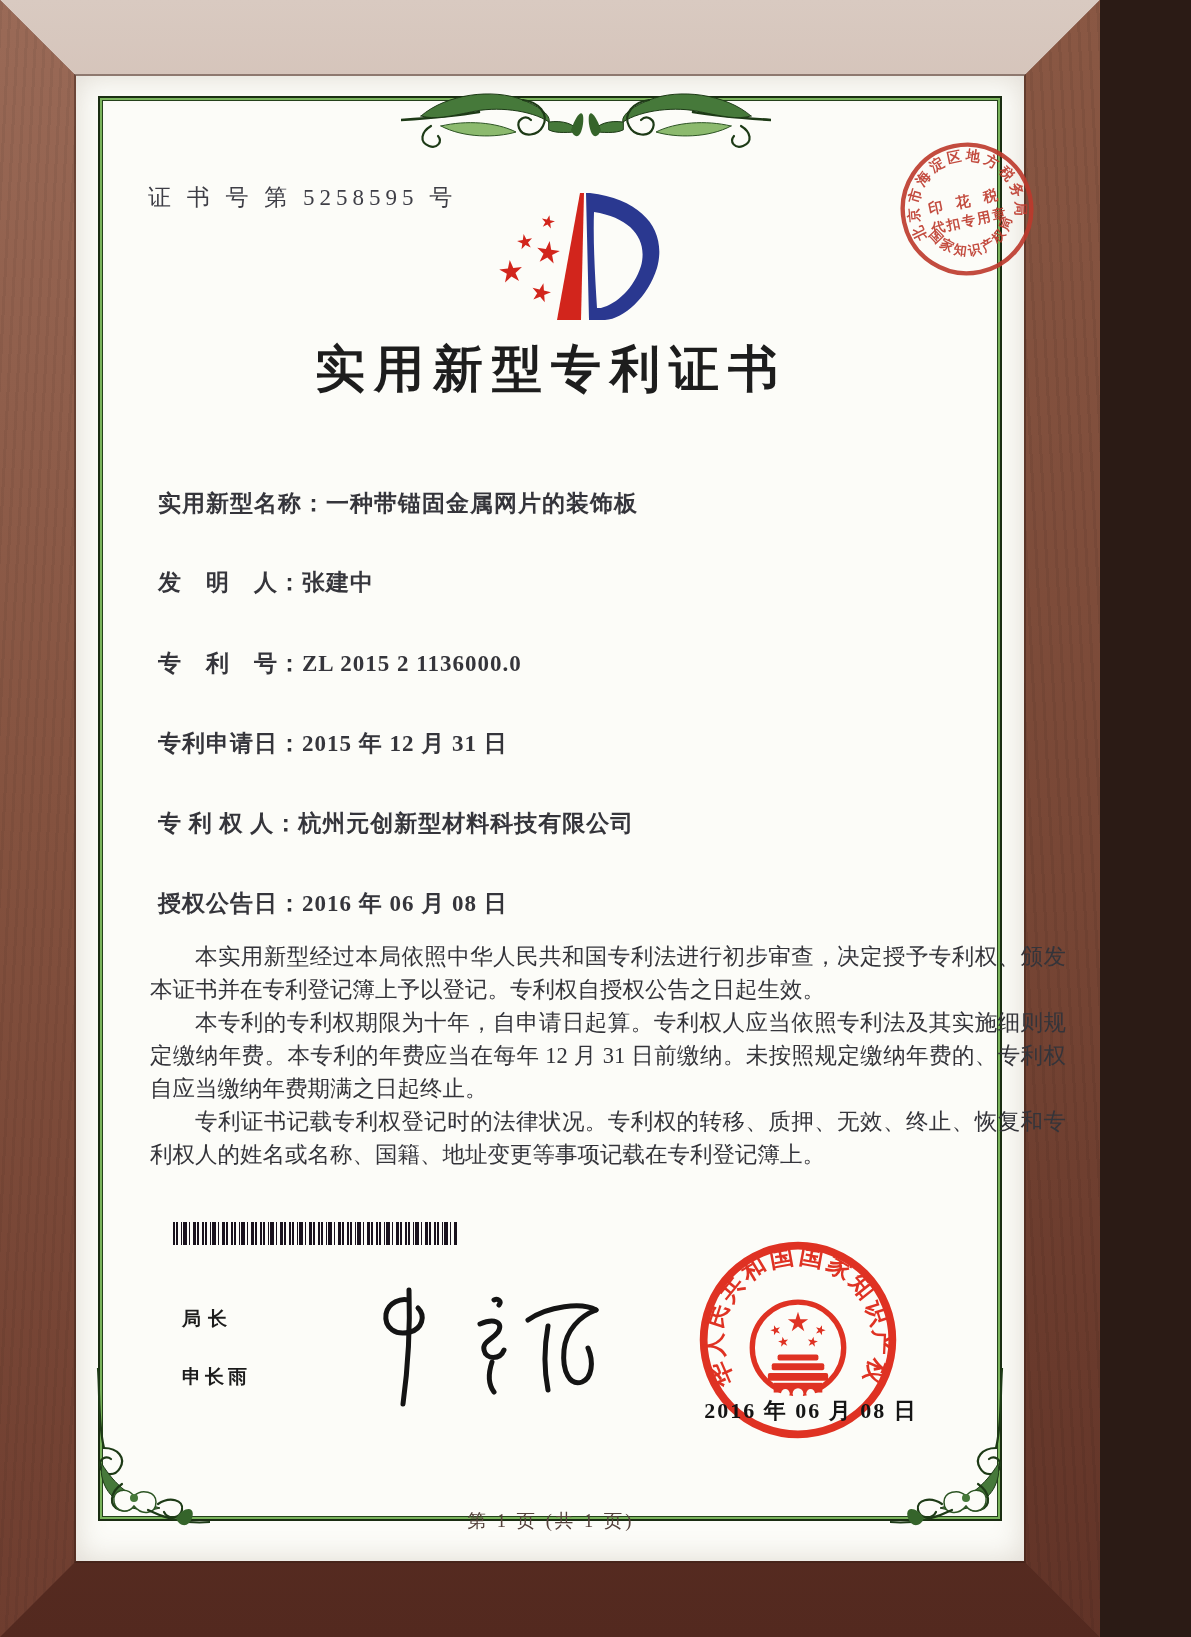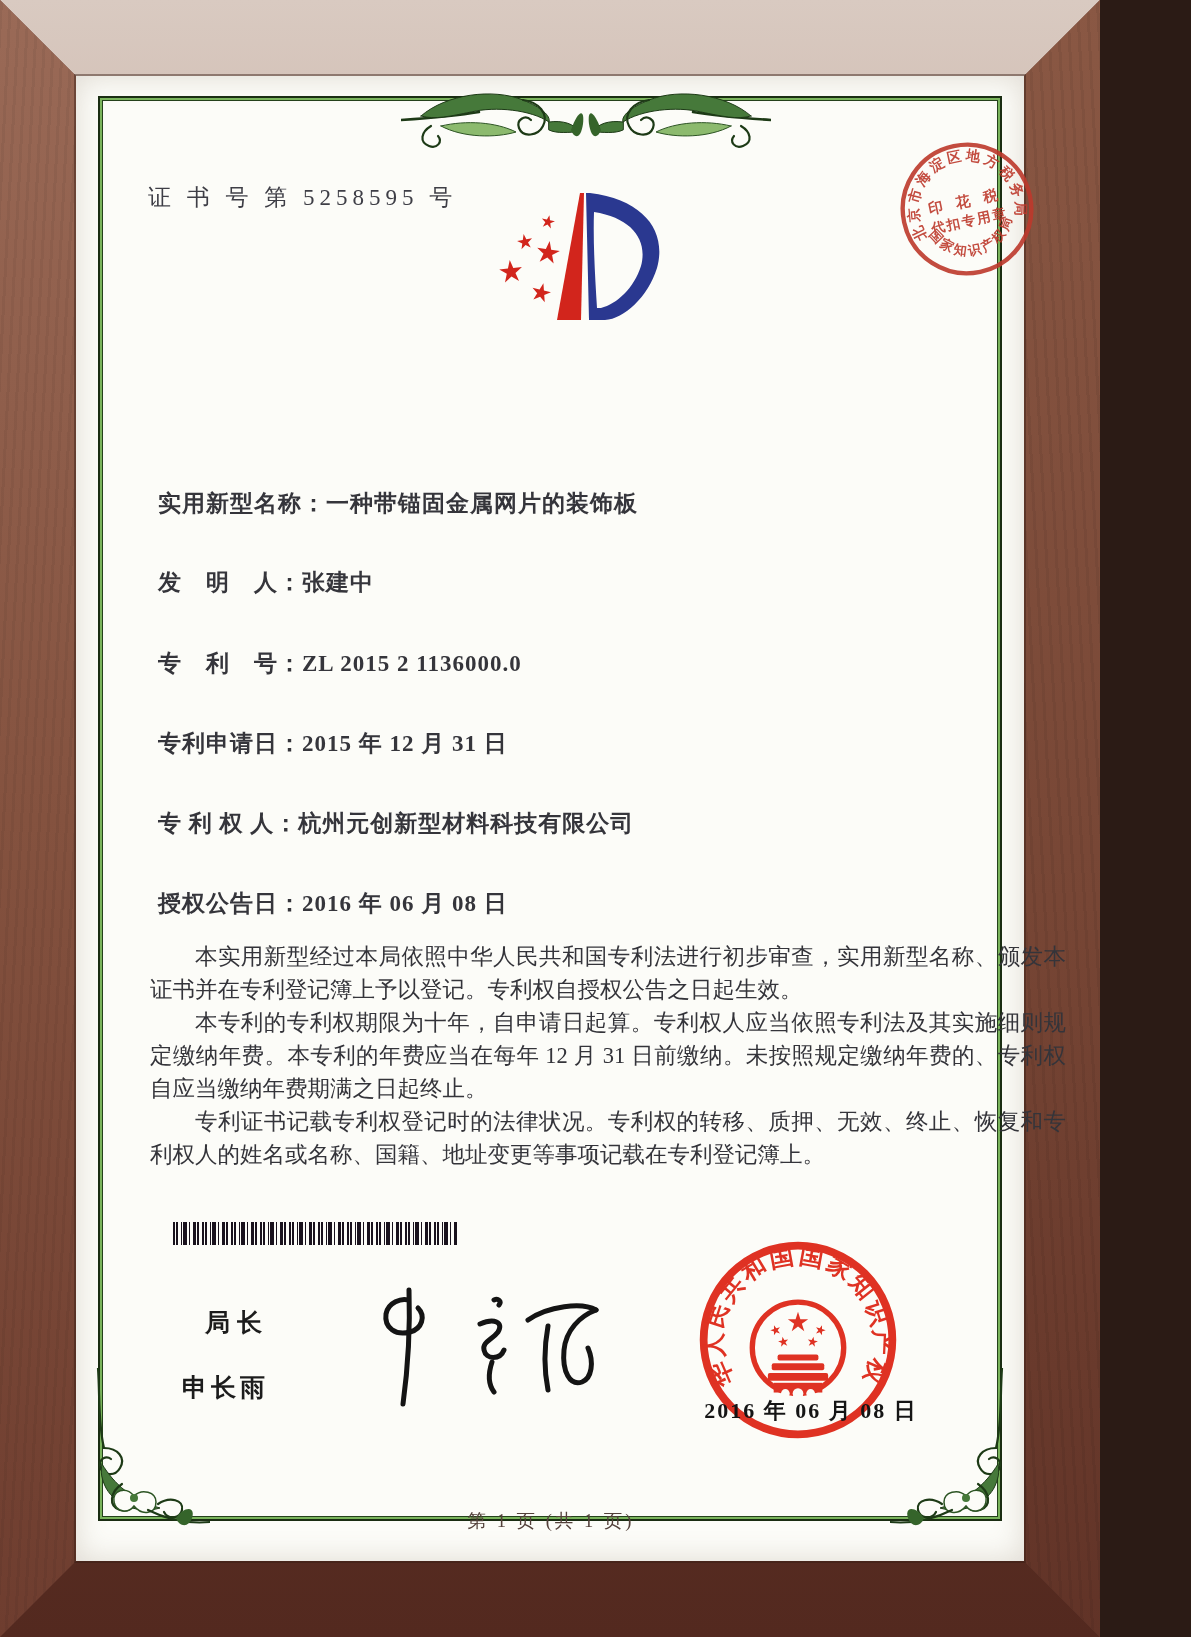--- a/index.html
+++ b/index.html
@@ -43,21 +43,21 @@
   .paras{position:absolute;left:74px;top:864px;width:916px;font-size:22.5px;color:#34343a;
          line-height:33px;text-align:justify;}
   .paras p{margin:0;text-indent:2em;}
   .barcode{position:absolute;left:97px;top:1146px;width:284px;height:23px;
     background-image:repeating-linear-gradient(90deg,
       #19121d 0 2px,transparent 2px 3px,#19121d 3px 5px,transparent 5px 8px,
       #19121d 8px 9px,transparent 9px 10px,#19121d 10px 14px,transparent 14px 16px,
       #19121d 16px 17px,transparent 17px 20px,#19121d 20px 23px,transparent 23px 24px,
       #19121d 24px 26px,transparent 26px 29px);}
   .signer{position:absolute;left:106px;top:1230px;font-family:"Liberation Sans","DejaVu Sans",sans-serif;
-          font-weight:700;color:#1c1c1c;font-size:25px;letter-spacing:7px;text-align:right;}
+          font-weight:700;color:#1c1c1c;font-size:19px;letter-spacing:7px;}
   .signer .line2{margin-top:32px;letter-spacing:4px;}
   .signature{position:absolute;left:276px;top:1210px;width:262px;height:128px;}
   .seal{position:absolute;left:615px;top:1157px;width:214px;height:214px;opacity:.95;}
   .seal-date{position:absolute;left:628px;top:1320px;width:214px;text-align:center;z-index:5;
              font-size:22px;font-weight:bold;color:#151515;letter-spacing:2px;}
   .page-footer{position:absolute;left:330px;top:1388px;width:290px;text-align:center;
                font-size:18.5px;letter-spacing:3px;color:#53403a;margin-top:44px;}
   svg{display:block;width:100%;height:100%;}
 </style>
 </head>
@@ -151,32 +151,33 @@
           <textPath href="#taxTopArc" startOffset="50%" text-anchor="middle">北京市海淀区地方税务局</textPath>
         </text>
         <text font-size="13.5" font-weight="bold" fill="#bd392c" style="letter-spacing:2.5px" font-family="Liberation Serif,serif">
           <textPath href="#taxBotArc" startOffset="50%" text-anchor="middle">国家知识产权局</textPath>
         </text>
         <text x="75" y="72" text-anchor="middle" font-size="15" font-weight="bold" fill="#bd392c" style="letter-spacing:5px" font-family="Liberation Serif,serif">印 花 税</text>
         <text x="75" y="92" text-anchor="middle" font-size="14" font-weight="bold" fill="#bd392c" style="letter-spacing:2px" font-family="Liberation Serif,serif">代扣专用章</text>
       </svg>
     </div>
 
+    <div class="title">实用新型专利证书</div>
 
     <div class="fields">
       <div class="field f0"><span>实用新型名称：</span><span>一种带锚固金属网片的装饰板</span></div>
       <div class="field f1"><span>发　明　人：</span><span>张建中</span></div>
       <div class="field f2"><span>专　利　号：</span><span>ZL 2015 2 1136000.0</span></div>
       <div class="field f3"><span>专利申请日：</span><span>2015 年 12 月 31 日</span></div>
       <div class="field f4"><span>专 利 权 人：</span><span>杭州元创新型材料科技有限公司</span></div>
       <div class="field f5"><span>授权公告日：</span><span>2016 年 06 月 08 日</span></div>
     </div>
 
     <div class="paras">
-      <p>本实用新型经过本局依照中华人民共和国专利法进行初步审查，实用新型名称、颁发本证书并在专利登记簿上予以登记。专利权自授权公告之日起生效。</p>
+      <p>本实用新型经过本局依照中华人民共和国专利法进行初步审查，决定授予专利权、颁发本证书并在专利登记簿上予以登记。专利权自授权公告之日起生效。</p>
       <p>本专利的专利权期限为十年，自申请日起算。专利权人应当依照专利法及其实施细则规定缴纳年费。本专利的年费应当在每年 12 月 31 日前缴纳。未按照规定缴纳年费的、专利权自应当缴纳年费期满之日起终止。</p>
       <p>专利证书记载专利权登记时的法律状况。专利权的转移、质押、无效、终止、恢复和专利权人的姓名或名称、国籍、地址变更等事项记载在专利登记簿上。</p>
     </div>
 
     <div class="barcode"></div>
 
     <div class="signer">
       <div>局长</div>
       <div class="line2">申长雨</div>
     </div>

